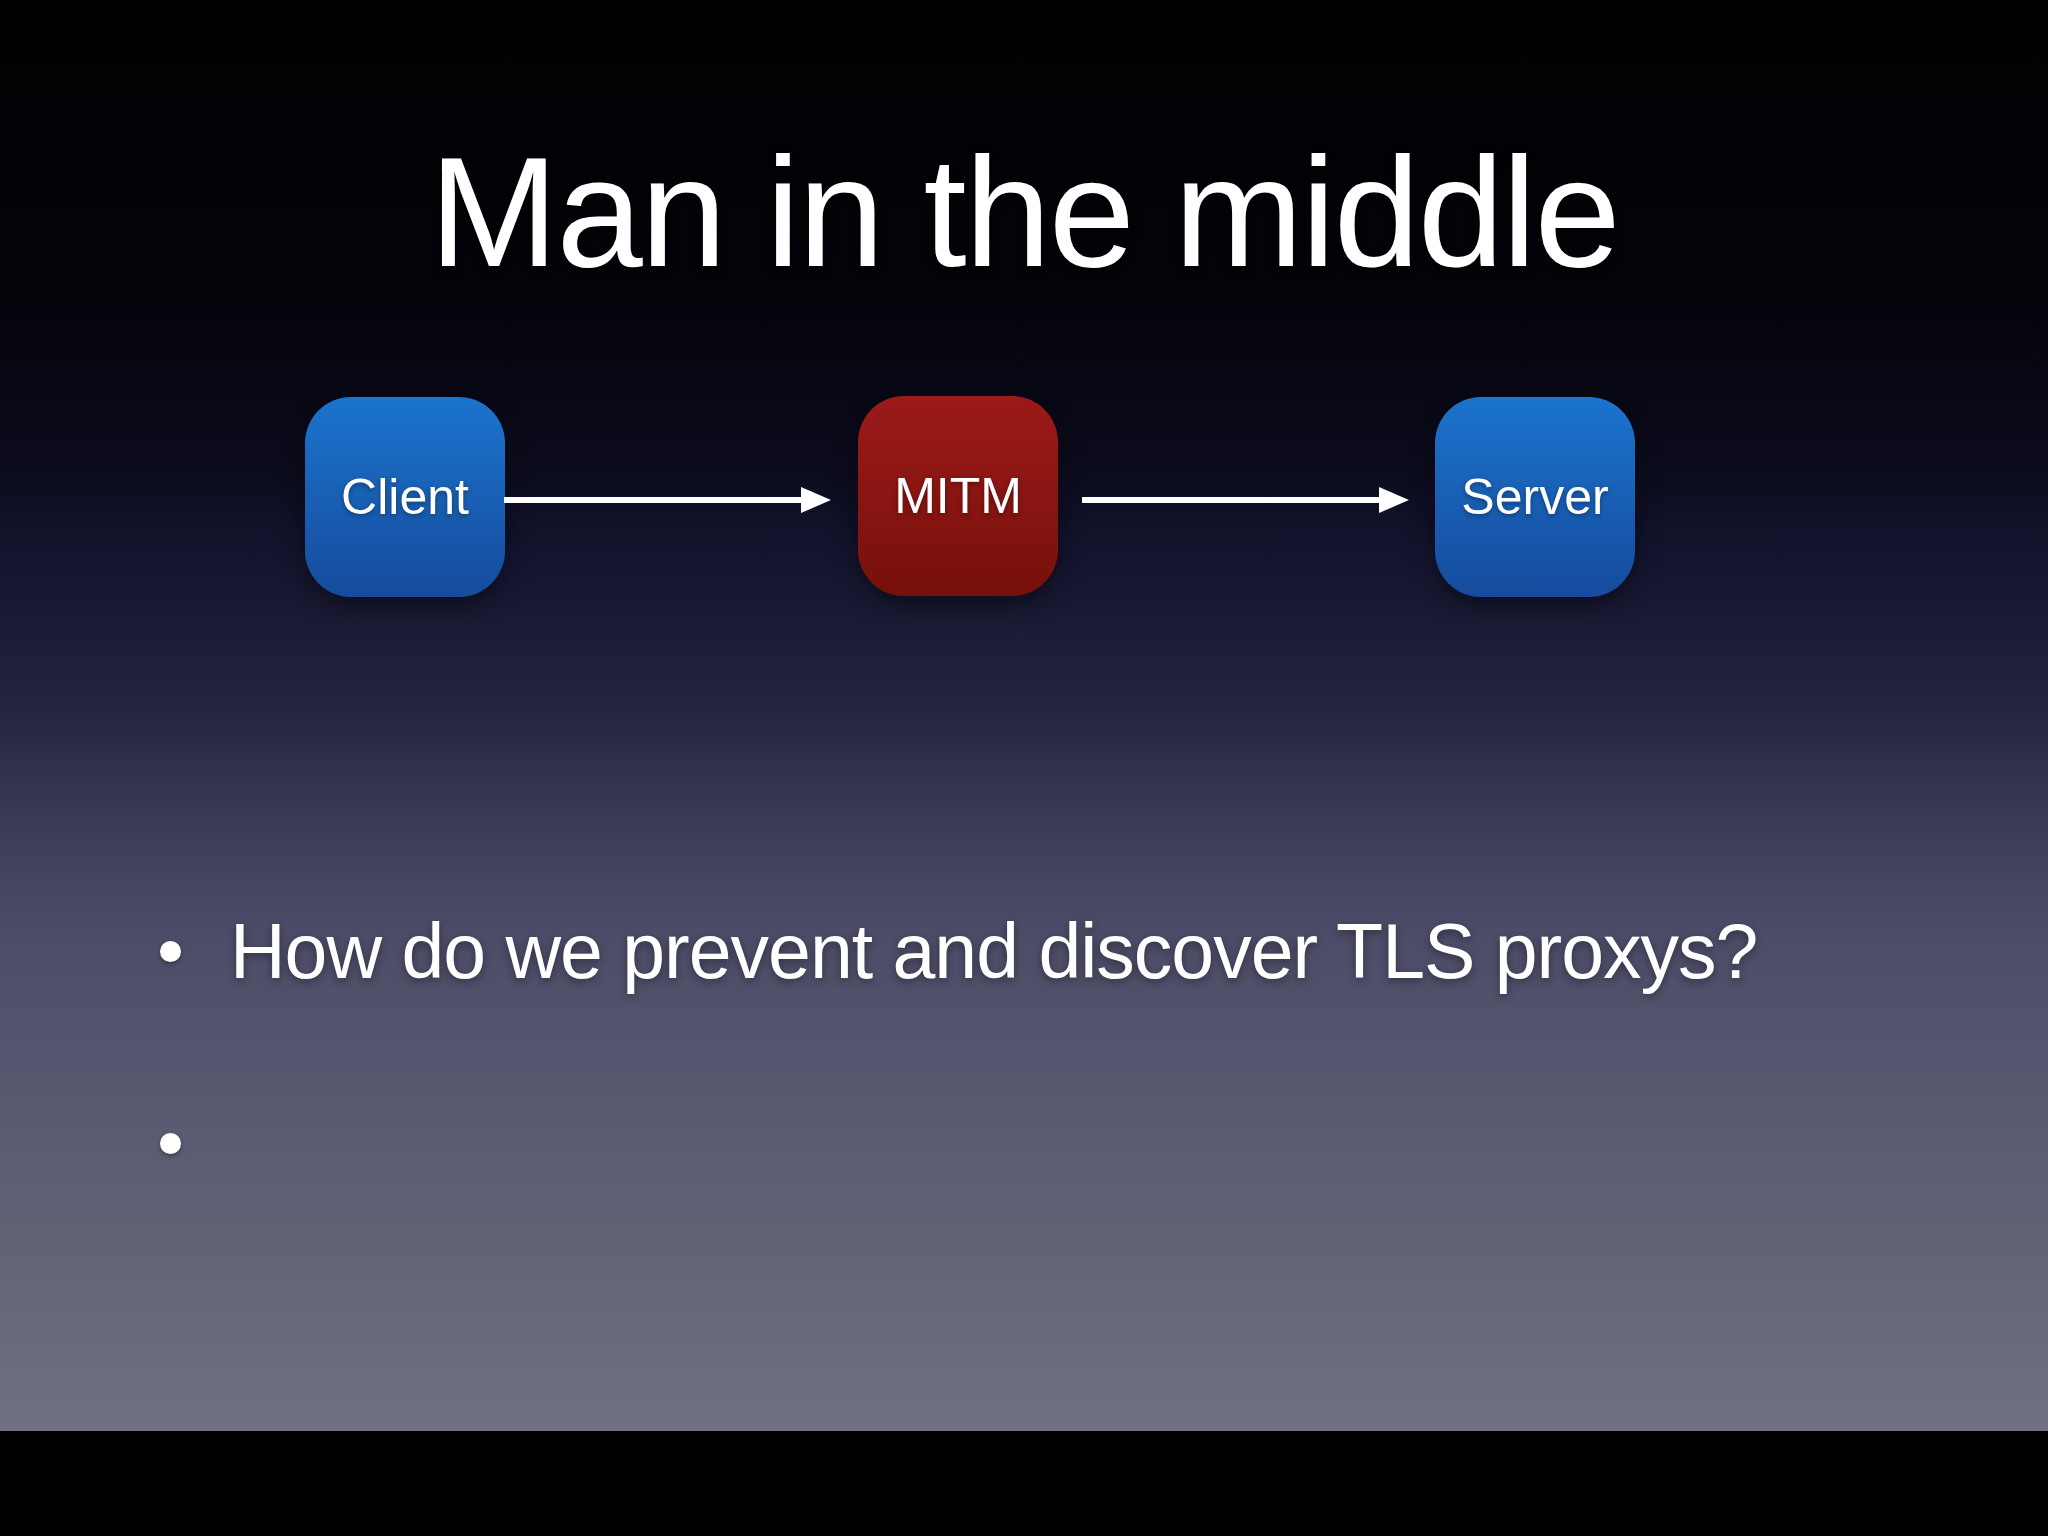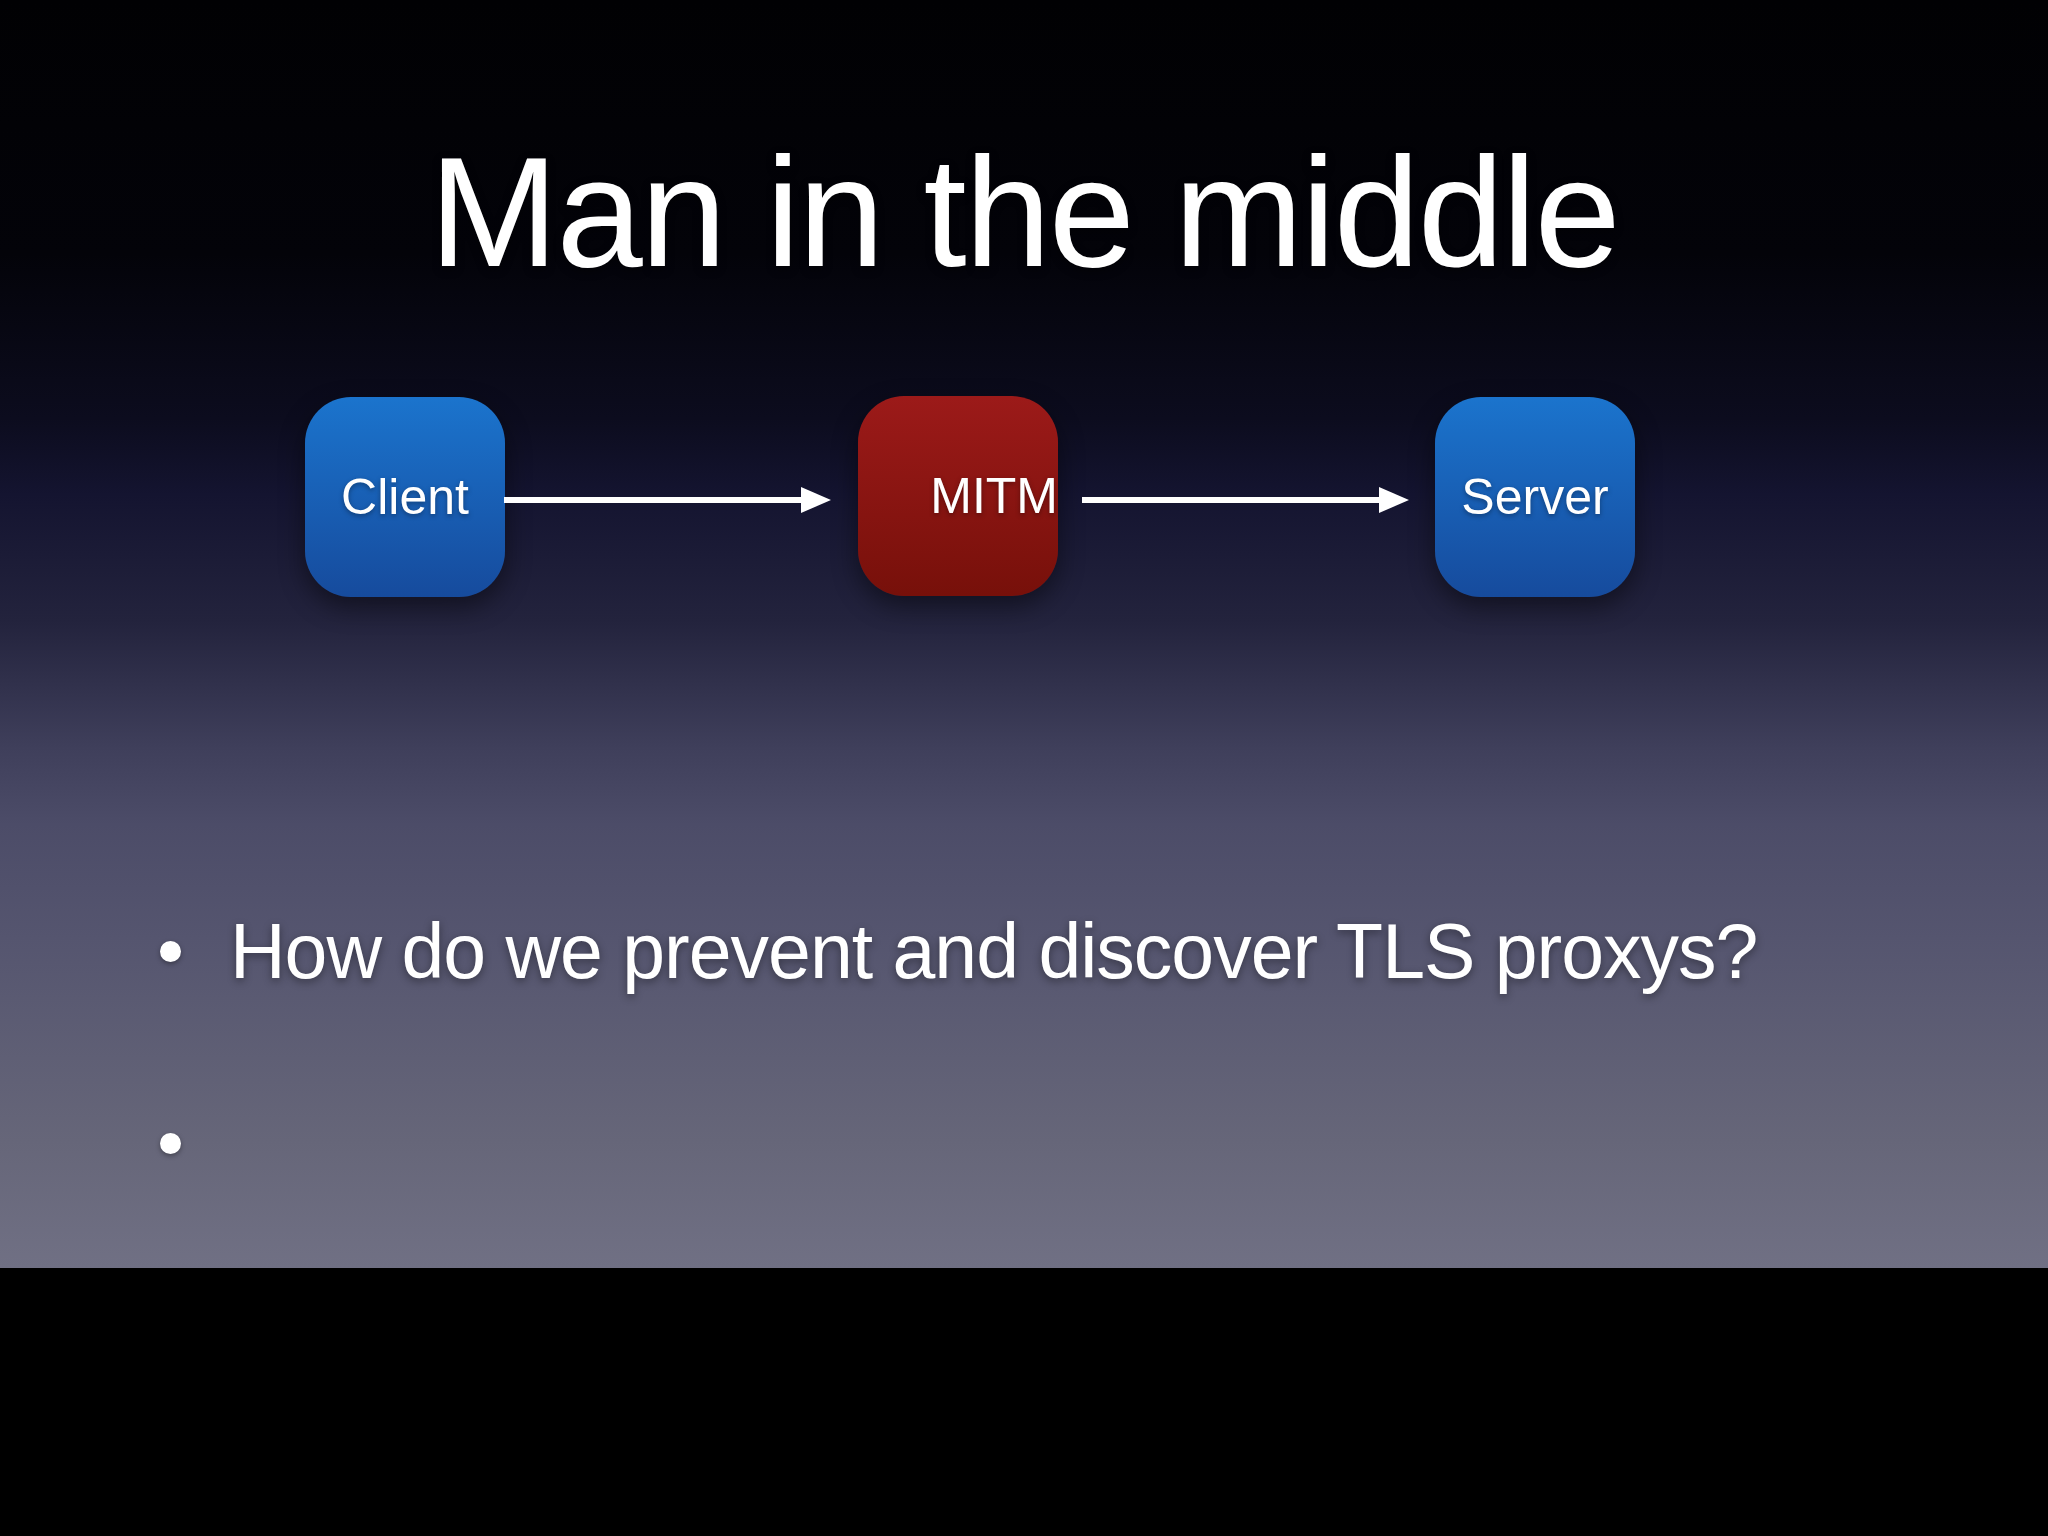--- a/index.html
+++ b/index.html
@@ -3,21 +3,21 @@
 <meta charset="utf-8">
 <style>
   html, body {
     margin: 0;
     padding: 0;
     background: #000;
   }
   .slide {
     position: relative;
     width: 2048px;
-    height: 1268px;
+    height: 1431px;
     overflow: hidden;
     font-family: "Liberation Sans", "DejaVu Sans", sans-serif;
     color: #ffffff;
     background: linear-gradient(180deg,
       #010103 0%,
       #030309 20%,
       #0c0c1e 33%,
       #141430 39%,
       #23233d 49%,
       #3f3f5b 59%,
@@ -111,21 +111,21 @@
 
     <div class="node node-client" style="background: linear-gradient(rgb(27, 116, 205) 0%, rgb(22, 75, 157) 100%);">
       <span>Client</span>
     </div>
 
     <svg class="arrow-svg arrow-1" viewBox="0 0 335 44">
       <line x1="3" y1="22" x2="303" y2="22" stroke="#ffffff" stroke-width="6"></line>
       <polygon points="300,9 330,22 300,35" fill="#ffffff"></polygon>
     </svg>
 
-    <div class="node node-mitm" style="background: linear-gradient(rgb(156, 26, 25) 0%, rgb(119, 16, 10) 100%); justify-content: flex-end;">
+    <div class="node node-mitm" style="background: linear-gradient(rgb(156, 26, 25) 0%, rgb(119, 16, 10) 100%);">
       <span>MITM</span>
     </div>
 
     <svg class="arrow-svg arrow-2" viewBox="0 0 335 44">
       <line x1="3" y1="22" x2="303" y2="22" stroke="#ffffff" stroke-width="6"></line>
       <polygon points="300,9 330,22 300,35" fill="#ffffff"></polygon>
     </svg>
 
     <div class="node node-server" style="background: linear-gradient(rgb(27, 116, 205) 0%, rgb(22, 75, 157) 100%);">
       <span>Server</span>

